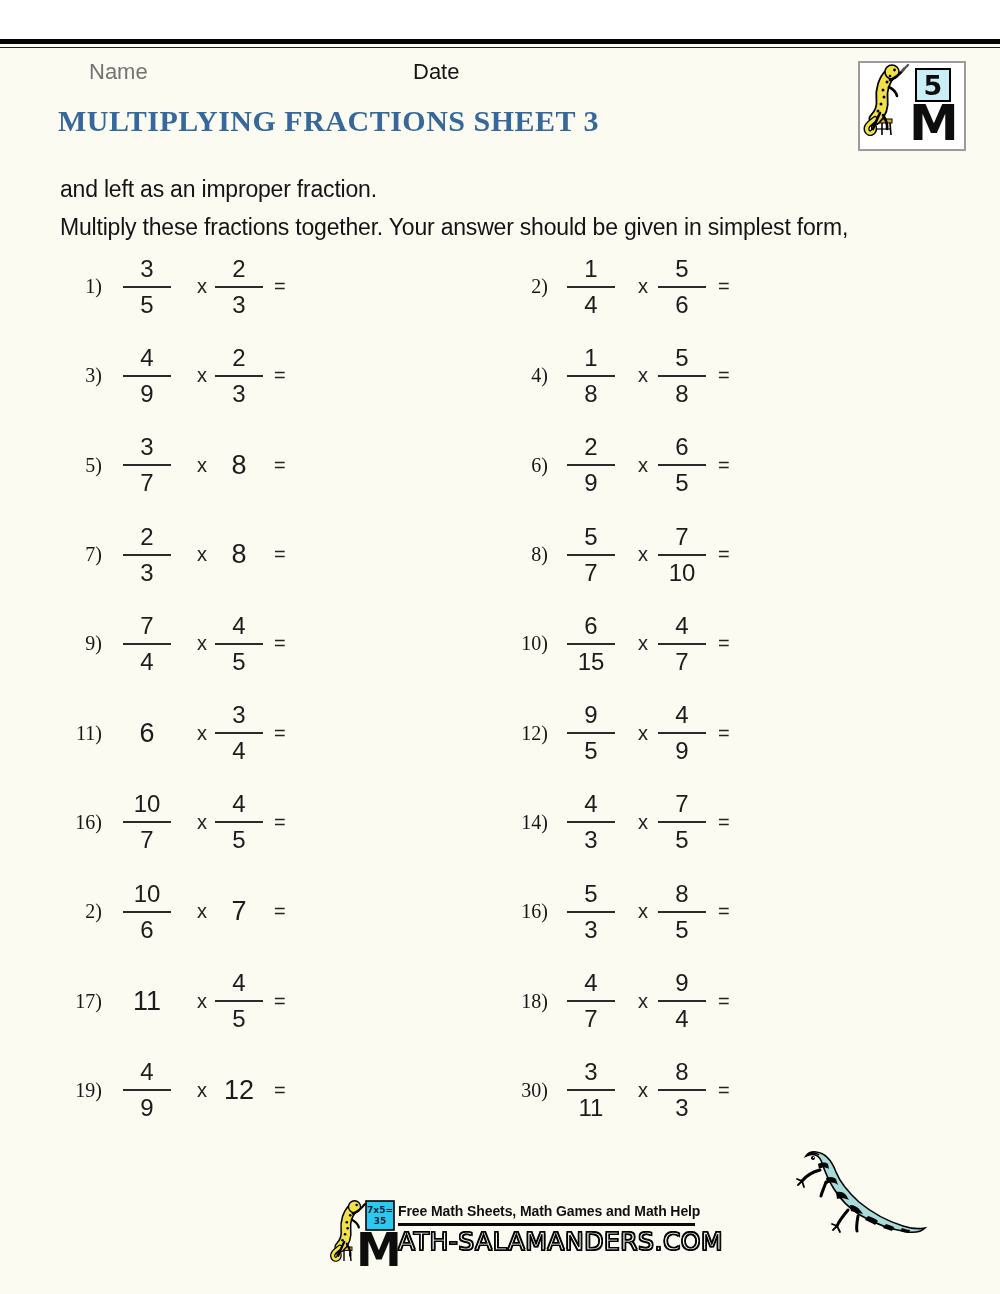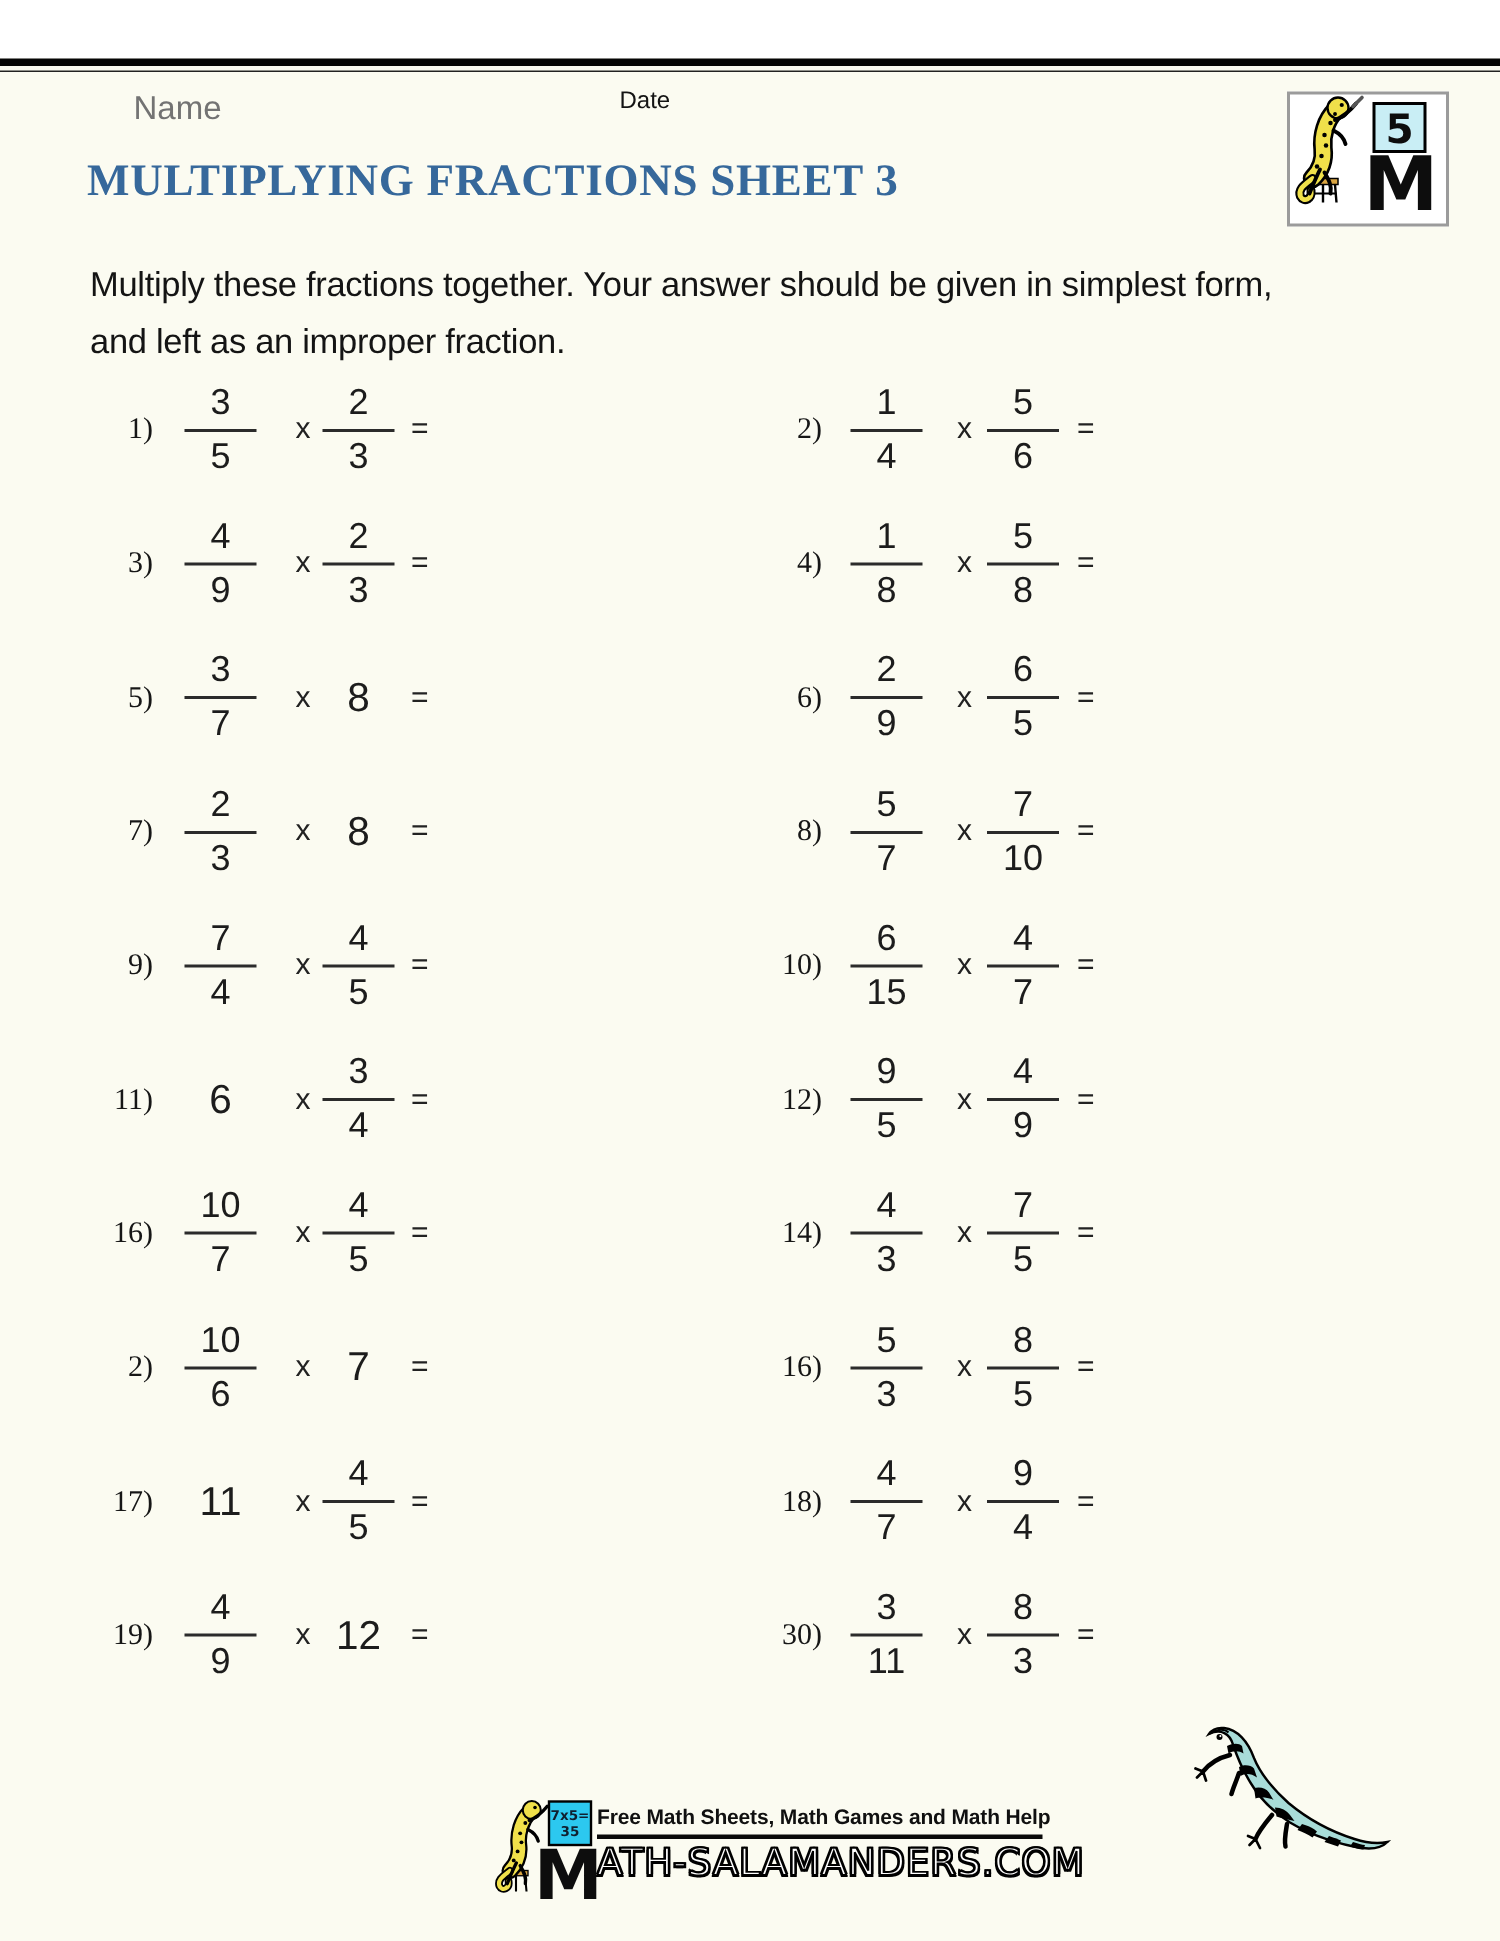--- a/index.html
+++ b/index.html
@@ -7,21 +7,21 @@
     width:1000px;height:1294px;position:relative;
     background:#fbfbf1;
     font-family:"Liberation Sans",sans-serif;
     color:#161616;overflow:hidden;
   }
   .top-band{position:absolute;left:0;top:0;width:1000px;height:39px;background:#ffffff;}
   .rule-thick{position:absolute;left:0;top:39px;width:1000px;height:5px;background:#050505;}
   .rule-thin{position:absolute;left:0;top:47px;width:1000px;height:1px;background:#222;}
 
   .name-label{position:absolute;left:60px;top:59px;font-size:22px;color:#737373;margin-left:29px;}
-  .date-label{position:absolute;left:413px;top:59px;font-size:16px;color:#141414;}
+  .date-label{position:absolute;left:413px;top:59px;font-size:22px;color:#141414;}
 
   .badge{position:absolute;left:858px;top:61px;width:104px;height:86px;background:#ffffff;
          border:2px solid #9b9b9b;}
 
   .page-title{position:absolute;left:58px;top:104px;margin:0;
     font-family:"Liberation Serif",serif;font-weight:bold;font-size:30px;
     letter-spacing:0.5px;color:#36689b;white-space:nowrap;text-align:right;}
 
   .instructions{position:absolute;left:60px;top:170px;width:890px;
     font-size:23px;line-height:38px;color:#141414;letter-spacing:-0.2px;}
@@ -106,22 +106,22 @@
         <circle cx="21" cy="41" r="1.5" fill="#000"></circle>
       <circle cx="18" cy="48" r="1.5" fill="#000"></circle>
         <circle cx="30" cy="13" r="1.3" fill="#000"></circle>
     </g>
   </svg>
 </div>
 
 <h1 class="page-title">MULTIPLYING FRACTIONS SHEET 3</h1>
 
 <div class="instructions">
+  <div>and left as an improper fraction.</div>
   <div>Multiply these fractions together. Your answer should be given in simplest form,</div>
-  <div>and left as an improper fraction.</div>
 </div>
 
 <div class="problems" id="problems">
     <div class="problem col-left">
     <span class="plabel">1)</span>
     <span class="slot slot-a">
         <span class="frac">
           <span class="fnum">3</span>
           <span class="fbar"></span>
           <span class="fden">5</span>

